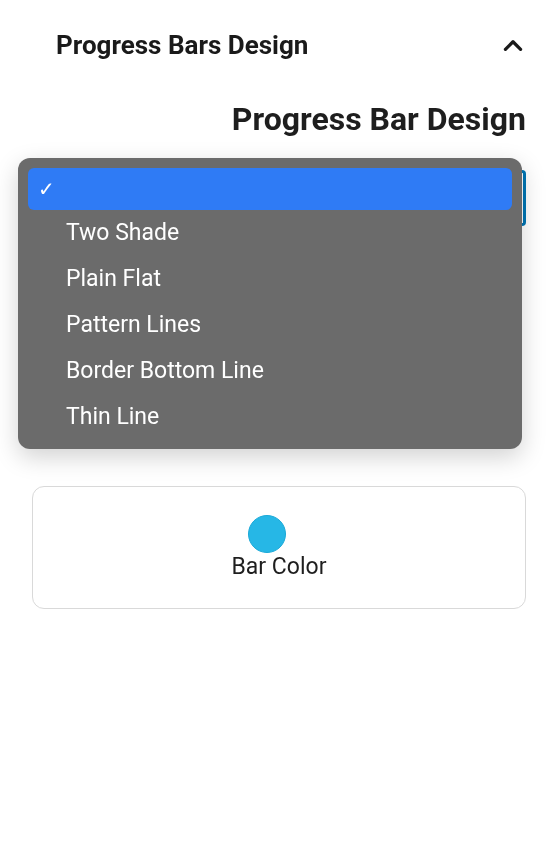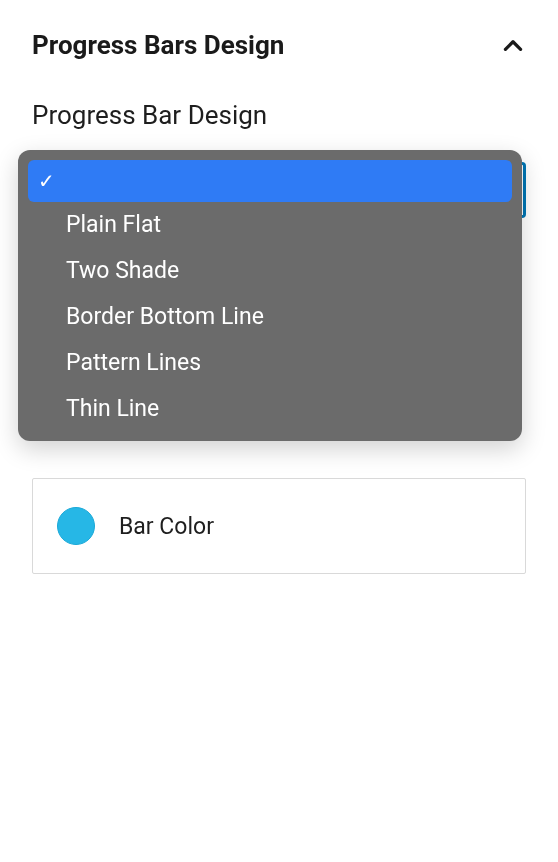--- a/index.html
+++ b/index.html
@@ -13,34 +13,36 @@
   .panel {
     width: 558px;
     padding: 10px 32px 40px;
     position: relative;
   }
   .panel-header {
     display: flex;
     align-items: center;
     justify-content: space-between;
     padding: 20px 0 40px;
+    margin-left: 24px;
   }
   .panel-title {
     font-size: 26px;
     font-weight: 700;
     color: #1a1a1a;
   }
   .chevron-up svg {
     display: block;
   }
   .field-label {
-    font-size: 26px;
-    font-weight: 400;
+    font-size: 32px;
+    font-weight: 700;
     color: #1e1e1e;
     margin-bottom: 20px;
+    text-align: right;
   }
   .select-overlay-area {
     position: relative;
     height: 310px; 
     margin-bottom: 18px;
   }
   .select-outline {
     position: absolute;
     top: 12px;
     left: 474px;
@@ -75,25 +77,26 @@
     background: #2f7bf5;
   }
   .dropdown-check {
     width: 28px;
     flex: 0 0 28px;
     text-align: left;
     font-size: 20px;
   }
   .color-row {
     border: 1px solid #d9d9d9;
-    border-radius: 2px;
+    border-radius: 12px;
     padding: 28px 24px;
     margin-bottom: 28px;
     display: flex;
     align-items: center;
+    flex-direction: column;
   }
   .swatch {
     width: 38px;
     height: 38px;
     border-radius: 50%;
     margin-right: 24px;
     flex: 0 0 38px;
   }
   .swatch.sw-bar { background: #26b7e6; border: 1px solid #1aa9d8; }
   .swatch.sw-bg  { background: #ffffff; border: 2px solid #d2d2d2; }
@@ -121,33 +124,33 @@
 
   <div class="select-overlay-area">
     <div class="select-outline"></div>
 
     <div class="dropdown-panel">
       <div class="dropdown-item selected">
         <span class="dropdown-check">✓</span>
       </div>
       <div class="dropdown-item">
         <span class="dropdown-check"></span>
+        <span>Two Shade</span>
+      </div>
+      <div class="dropdown-item">
+        <span class="dropdown-check"></span>
         <span>Plain Flat</span>
       </div>
       <div class="dropdown-item">
         <span class="dropdown-check"></span>
-        <span>Two Shade</span>
+        <span>Pattern Lines</span>
       </div>
       <div class="dropdown-item">
         <span class="dropdown-check"></span>
         <span>Border Bottom Line</span>
-      </div>
-      <div class="dropdown-item">
-        <span class="dropdown-check"></span>
-        <span>Pattern Lines</span>
       </div>
       <div class="dropdown-item">
         <span class="dropdown-check"></span>
         <span>Thin Line</span>
       </div>
     </div>
   </div>
 
   <div class="color-row">
     <span class="swatch sw-bar"></span>

